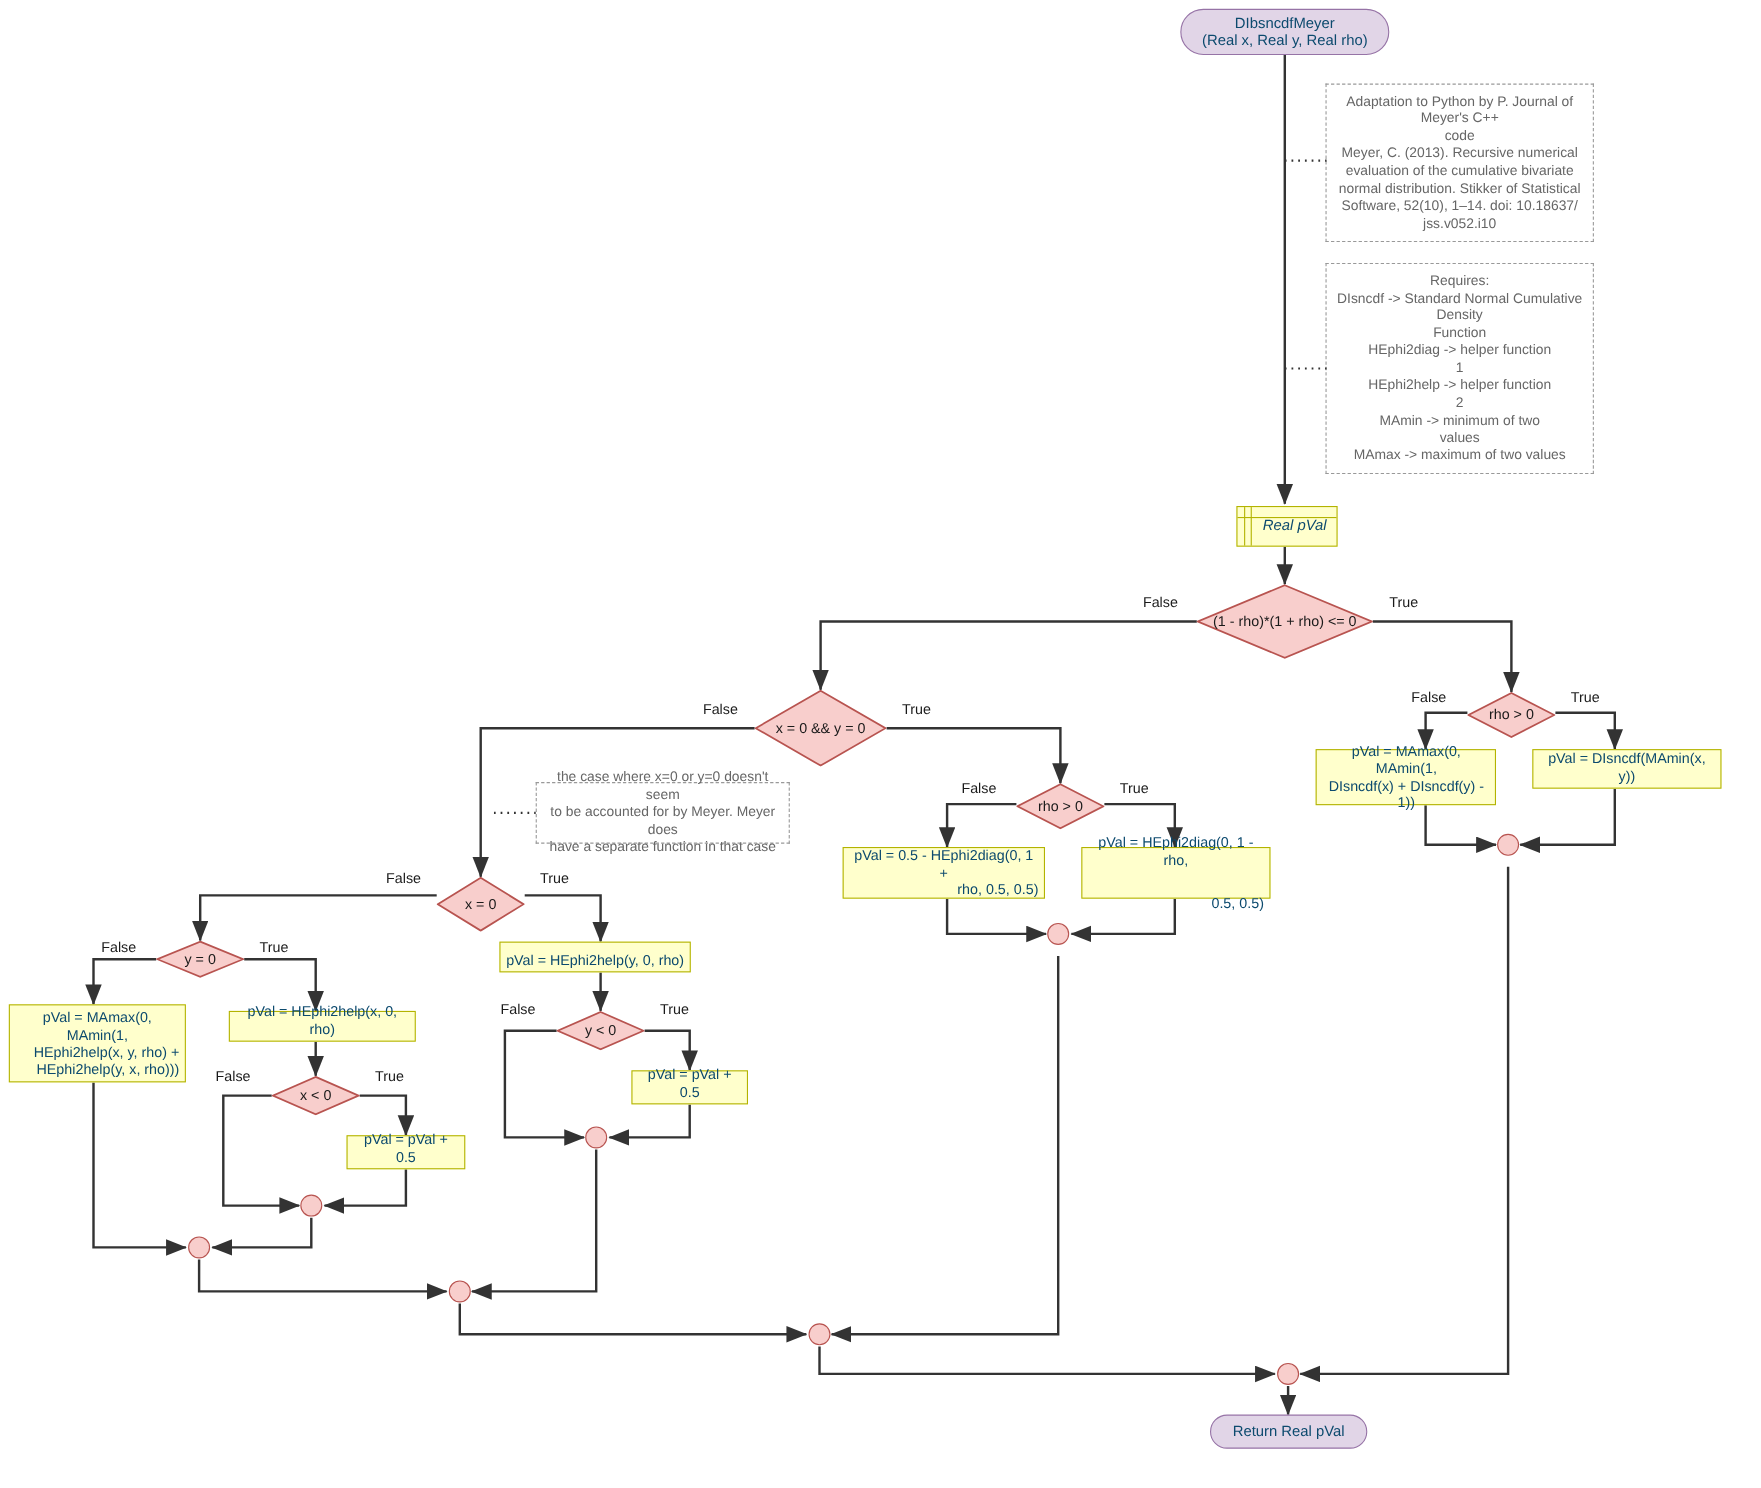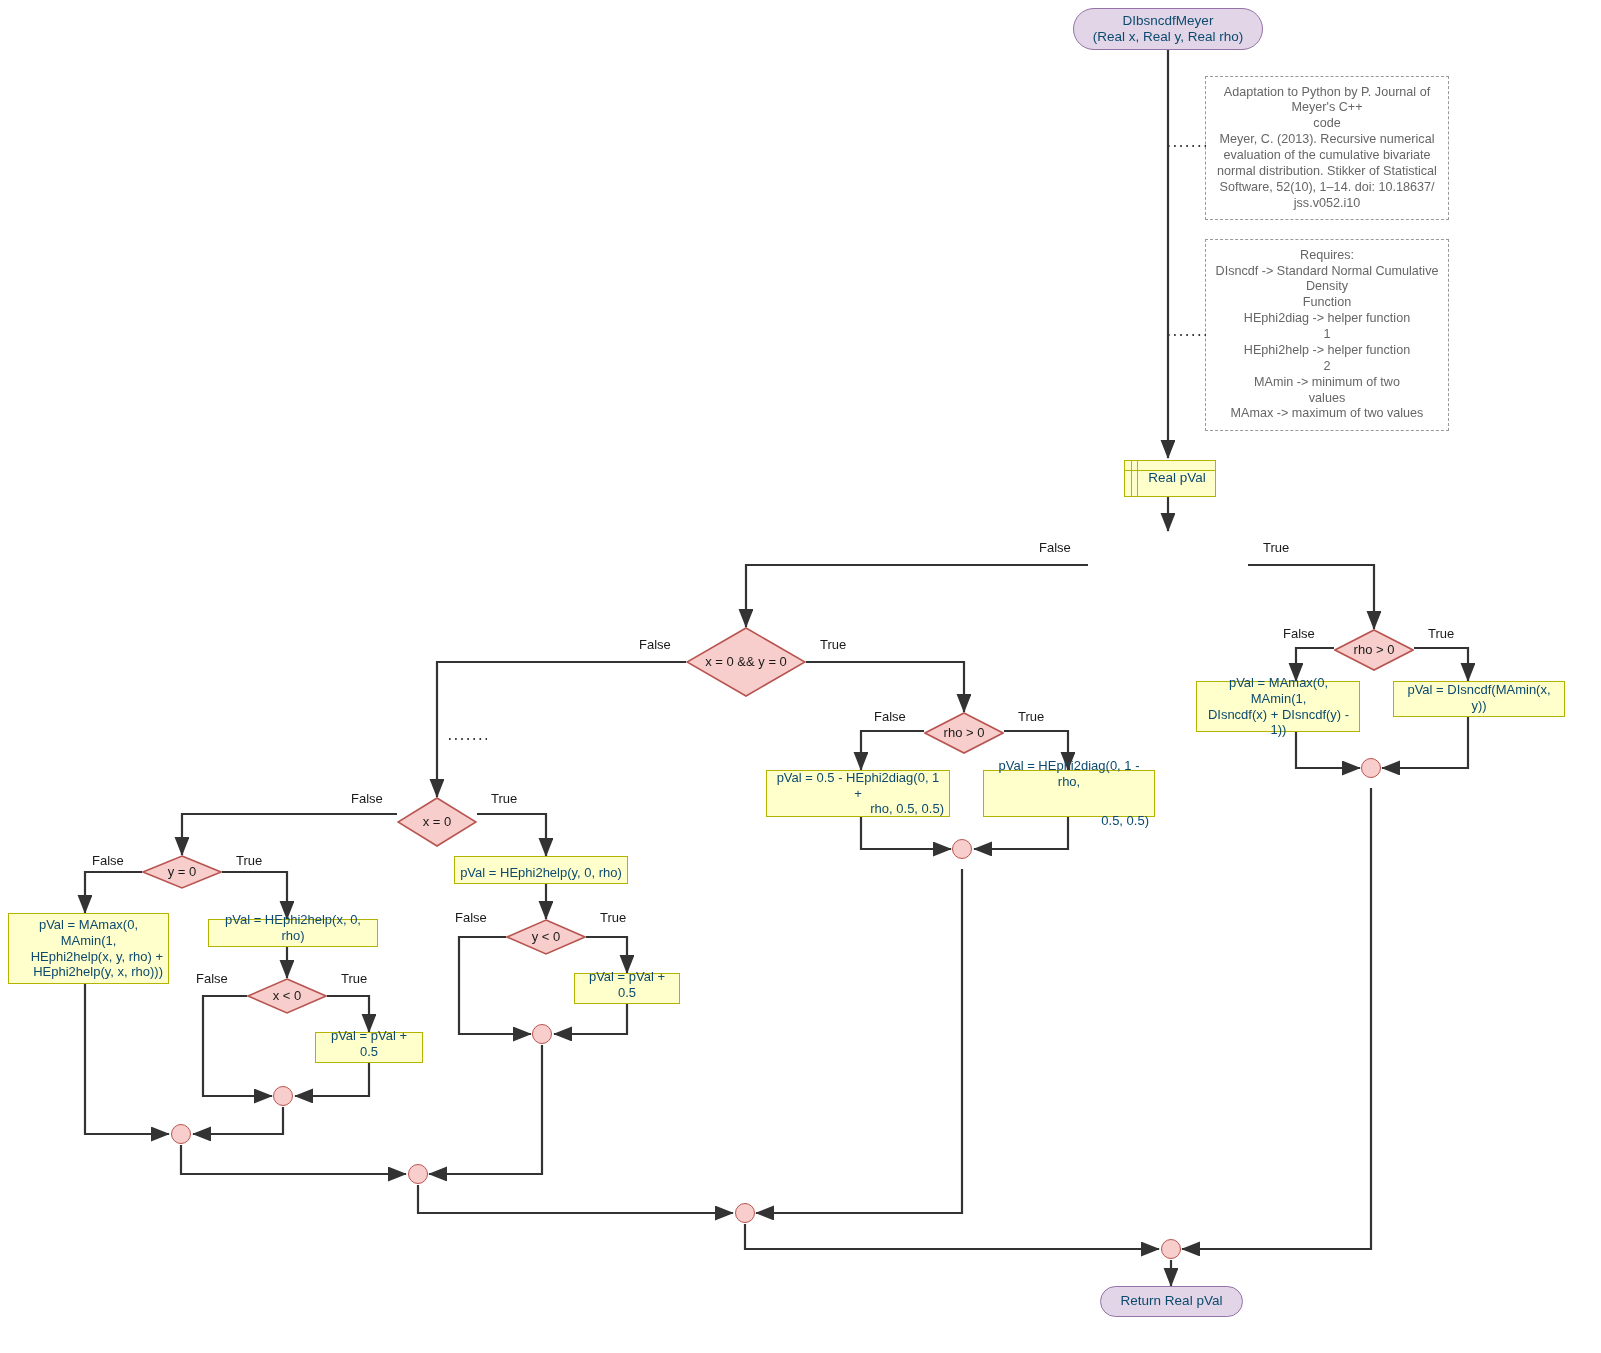--- a/index.html
+++ b/index.html
@@ -232,23 +232,29 @@
     <span>MAmax -&gt; maximum of two values</span>
   </div>
   <svg style="position:absolute; left:1168px; top:332px; width:40px; height:6px;">
     <line x1="0" y1="3" x2="38" y2="3" stroke="#333333" stroke-width="2" stroke-dasharray="1.6 4.5"></line>
   </svg>
 
   <div class="node declare" style="left:1124px; top:460px; width:92px; height:37px; position:absolute;">
     <span class="bar1"></span>
     <span class="bar2"></span>
     <span class="toprule"></span>
-    <span style="position:relative; z-index:2; padding-left:14px;">Real pVal</span>
-  </div>
-
+    <span style="position:relative; z-index:2; padding-left:14px;font-style:italic;">Real pVal</span>
+  </div>
+
+  <div class="node decision" style="left:1088px; top:531px; width:160px; height:68px;">
+    <svg class="dshape" viewBox="0 0 160 68" preserveAspectRatio="none">
+      <polygon points="80,1 159,34 80,67 1,34" fill="#f8cecc" stroke="#b85450" stroke-width="1.6"></polygon>
+    </svg>
+    <span class="dlabel">(1 - rho)*(1 + rho) &lt;= 0</span>
+  </div>
   <span class="edgelabel" style="left:1039px; top:540px;">False</span>
   <span class="edgelabel" style="left:1263px; top:540px;">True</span>
 
   <div class="node decision" style="left:1334px; top:629px; width:80px; height:42px;">
     <svg class="dshape" viewBox="0 0 80 42" preserveAspectRatio="none">
       <polygon points="40,1 79,21 40,41 1,21" fill="#f8cecc" stroke="#b85450" stroke-width="1.6"></polygon>
     </svg>
     <span class="dlabel">rho &gt; 0</span>
   </div>
   <span class="edgelabel" style="left:1283px; top:626px;">False</span>
@@ -265,20 +271,25 @@
 
   <div class="node decision" style="left:686px; top:627px; width:120px; height:70px;">
     <svg class="dshape" viewBox="0 0 120 70" preserveAspectRatio="none">
       <polygon points="60,1 119,35 60,69 1,35" fill="#f8cecc" stroke="#b85450" stroke-width="1.6"></polygon>
     </svg>
     <span class="dlabel">x = 0 &amp;&amp; y = 0</span>
   </div>
   <span class="edgelabel" style="left:639px; top:637px;">False</span>
   <span class="edgelabel" style="left:820px; top:637px;">True</span>
 
+  <div class="node note" style="left:487px; top:711px; width:231px; height:56px; flex-direction:column; justify-content:center;">
+    <span>the case where x=0 or y=0 doesn't seem</span>
+    <span>to be accounted for by Meyer. Meyer does</span>
+    <span>have a separate function in that case</span>
+  </div>
   <svg style="position:absolute; left:449px; top:736px; width:40px; height:6px;">
     <line x1="0" y1="3" x2="38" y2="3" stroke="#333333" stroke-width="2" stroke-dasharray="1.6 4.5"></line>
   </svg>
 
   <div class="node decision" style="left:924px; top:712px; width:80px; height:42px;">
     <svg class="dshape" viewBox="0 0 80 42" preserveAspectRatio="none">
       <polygon points="40,1 79,21 40,41 1,21" fill="#f8cecc" stroke="#b85450" stroke-width="1.6"></polygon>
     </svg>
     <span class="dlabel">rho &gt; 0</span>
   </div>

